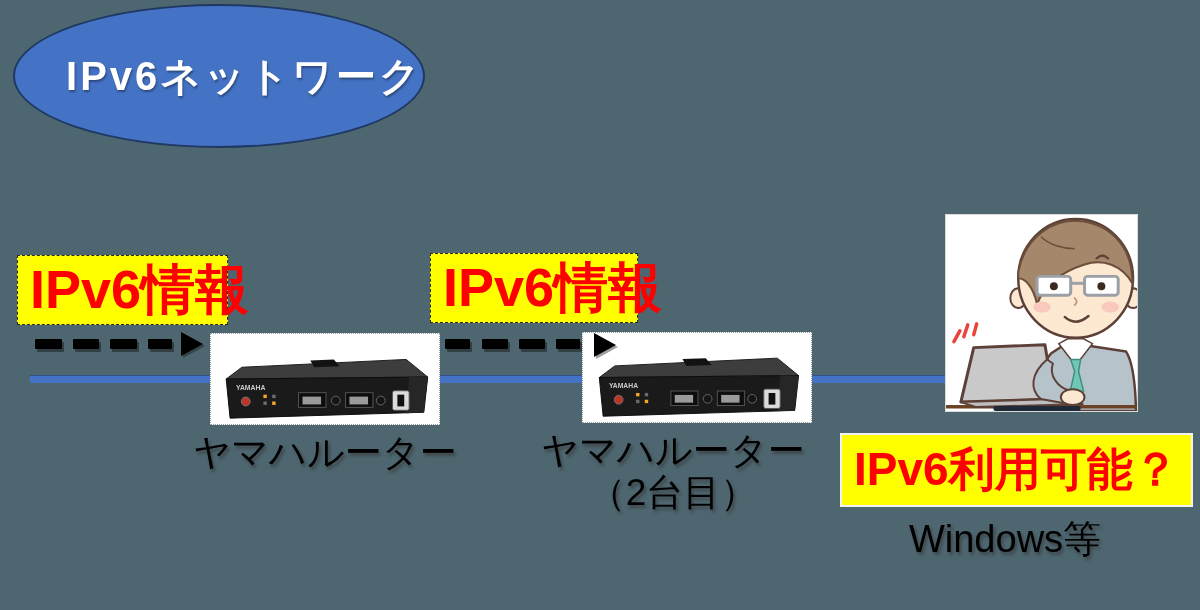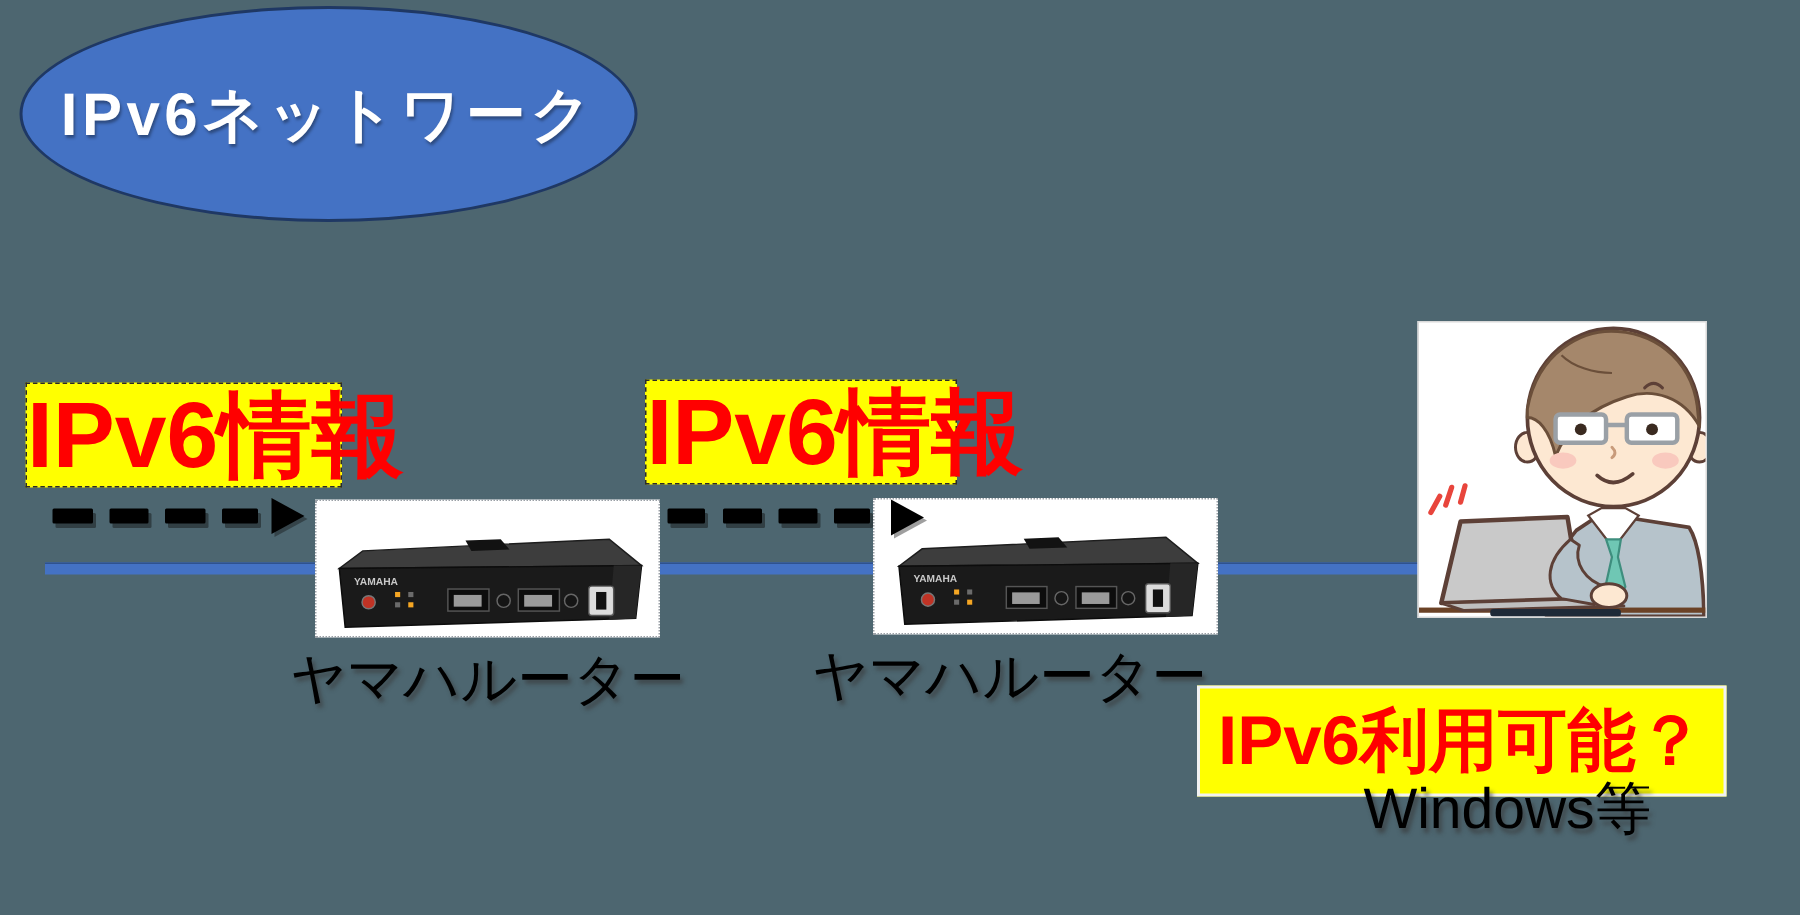--- a/index.html
+++ b/index.html
@@ -10,43 +10,43 @@
   #stage{
     position:relative;
     width:1200px;height:610px;
     background:#4D6670;
     overflow:hidden;
   }
   
   .cloud{
     position:absolute;left:13px;top:4px;width:412px;height:144px;
     background:#4472C4;border:2px solid #1F3864;border-radius:50%;
-    display:flex;align-items:center;justify-content:center;
+    display:flex;align-items:center;justify-content:flex-end;
     box-sizing:border-box;
   }
   .cloud-label{
     color:#ffffff;font-size:40px;font-weight:800;letter-spacing:3px;
     text-shadow:1px 2px 2px rgba(0,0,0,.35);
     white-space:nowrap;
   }
   
   .hl{
     position:absolute;background:#FFFF00;color:#FF0000;
     font-weight:800;white-space:nowrap;box-sizing:border-box;
     display:flex;align-items:center;
   }
   .hl-info{
-    width:211px;height:70px;font-size:62px;padding-left:0;
+    width:211px;height:70px;font-size:54px;padding-left:12px;
     border:1px dashed #2a2a2a;
   }
   #info1{left:17px;top:255px;}
   #info2{left:430px;top:253px;width:208px;}
   #question{
-    left:798px;top:433px;width:353px;height:74px;
-    font-size:46px;padding-left:12px;border:2px solid #f2f2f2;margin-top:24px;
+    left:840px;top:433px;width:353px;height:74px;
+    font-size:46px;padding-left:12px;border:2px solid #f2f2f2;
   }
   
   .link-line{
     position:absolute;left:30px;top:375px;width:917px;height:7px;
     background:#4472C4;border-top:1px solid #2F528F;z-index:0;
   }
   
   .dash{
     position:absolute;height:10px;background:#000;
     box-shadow:2px 3px 0 rgba(15,15,15,.45);border-radius:1px;z-index:3;
@@ -205,20 +205,21 @@
       <path d="M 28,121 L 31,110" stroke="#E8453C" stroke-width="3.5" stroke-linecap="round" fill="none"></path>
     </svg>
   </div>
 
   <div id="router1-caption" class="caption router-caption">
     <div>ヤマハルーター</div>
   </div>
 
   <div id="router2-caption" class="caption router-caption">
     <div>ヤマハルーター</div>
+    <div>（2台目）</div>
   </div>
 
   <div id="question" class="hl">
     <span>IPv6利用可能？</span>
   </div>
 
   <div id="windows-caption" class="caption">
     <span>Windows等</span>
   </div>
 

